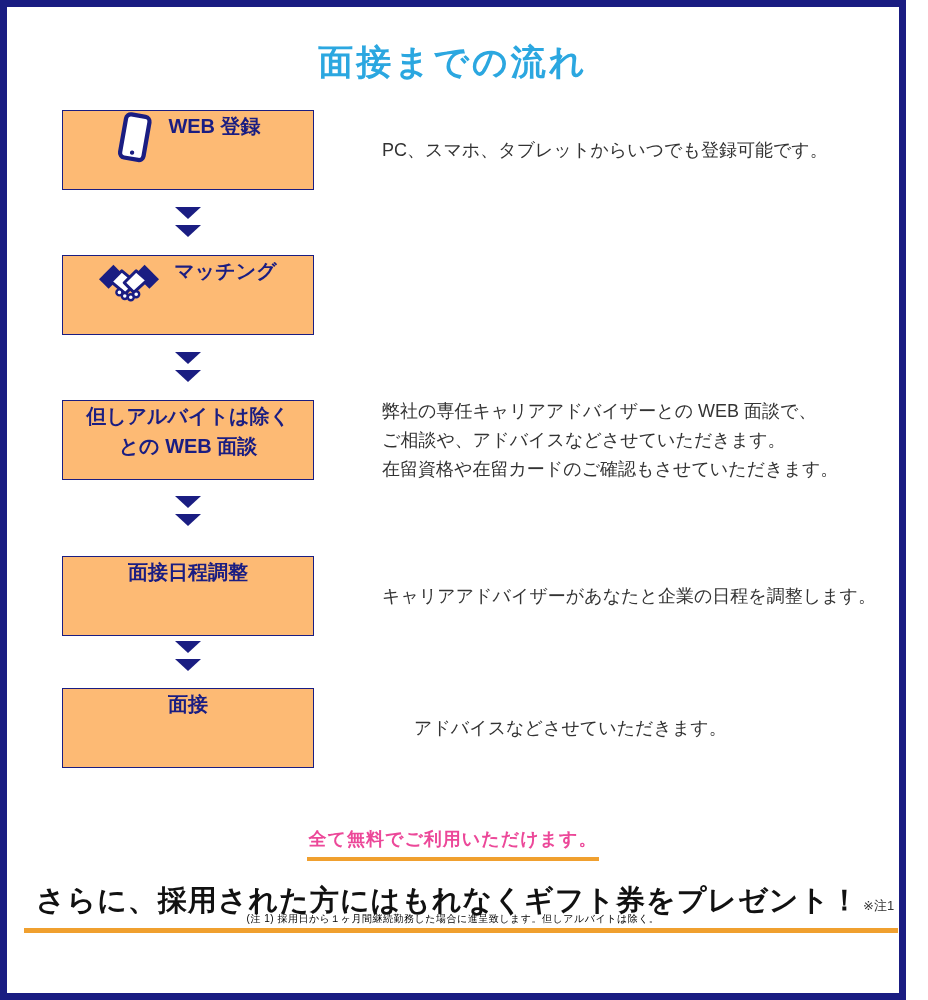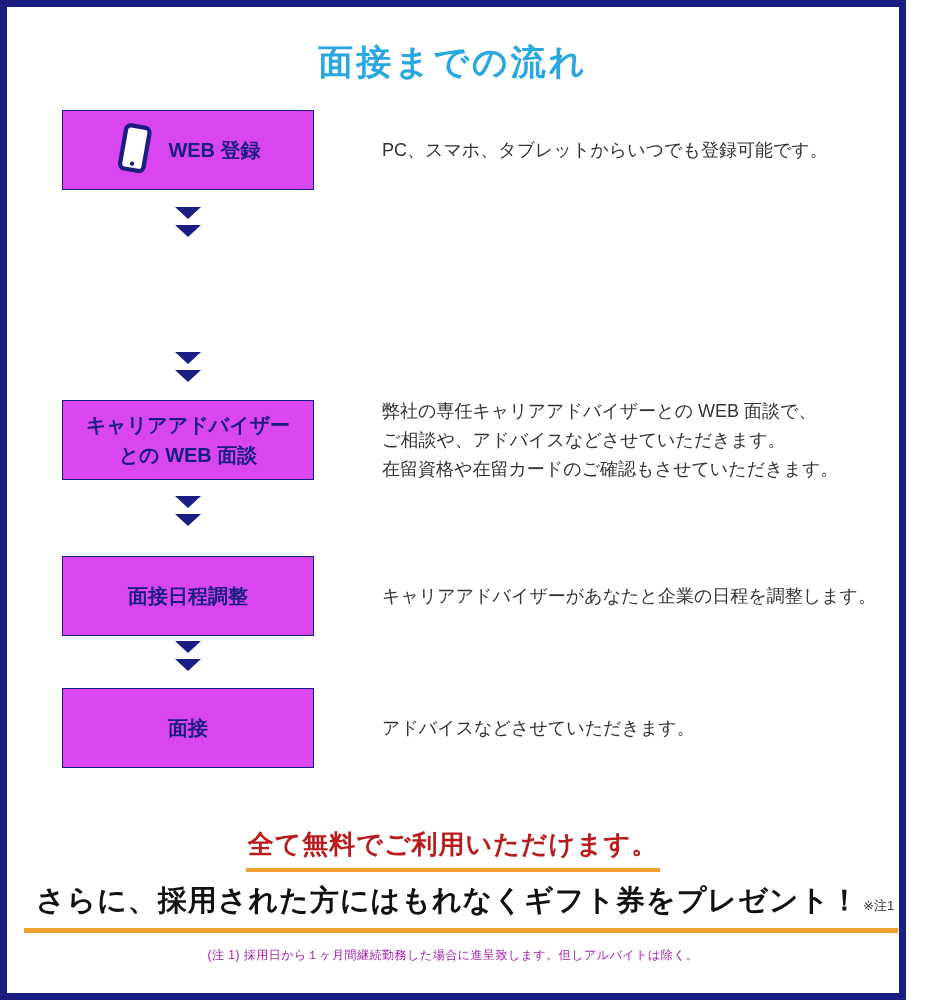--- a/index.html
+++ b/index.html
@@ -32,22 +32,22 @@
     color: var(--cyan);
   }
   .step {
     position: absolute; left: 62px;
     display: flex; align-items: center;
     height: 80px;
   }
   .step-box {
     width: 252px; height: 80px;
     border: 1.5px solid var(--navy);
-    background: #d946ef;
-    display: flex; align-items: center; justify-content: center;
+    background: #fdba74;
+    display: flex; align-items: flex-start; justify-content: center;
     gap: 15px;
     flex: 0 0 auto;
   }
   .step-label {
     font-size: 20px; font-weight: bold;
     color: var(--navy);
     white-space: pre-line;
     text-align: center;
     line-height: 30px;
   }
@@ -65,21 +65,21 @@
   .tri {
     width: 0; height: 0;
     border-left: 13px solid transparent;
     border-right: 13px solid transparent;
     border-top: 12px solid var(--navy);
   }
   .tri + .tri { margin-top: 6px; }
   .free-line {
     position: absolute; top: 827px; left: 0; width: 100%;
     text-align: center;
-    font-size: 26px; font-weight: 800; color: #b91c1c;
+    font-size: 18px; font-weight: 800; color: #ec4899;
     letter-spacing: 1px;
   }
   .free-line .underline {
     display: inline-block;
     border-bottom: 4px solid var(--orange);
     padding: 0 2px 6px 2px;
   }
   .gift-line {
     position: absolute; top: 881px; left: 0; width: 100%;
     text-align: center;
@@ -90,31 +90,31 @@
   .gift-line .underline {
     display: inline-block;
     border-bottom: 5px solid var(--orange);
     padding: 0 4px 7px 12px;
   }
   .note-ref {
     font-size: 13px; font-weight: normal; color: #333;
     letter-spacing: 0; margin-left: 3px;
   }
   .footnote {
-    position: absolute; top: 947px; left: 0; width: 100%;
-    text-align: center;
-    font-size: 12px; color: #a21caf;
+    position: absolute; top: 912px; left: 0; width: 100%;
+    text-align: center;
+    font-size: 10px; color: #000000;
     letter-spacing: 0.5px;
   }
   
   #step-0 { top: 110px; }
   #step-1 { top: 255px; }
   #step-2 { top: 400px; }
   #step-3 { top: 556px; }
-  #step-4 { top: 688px; }
+  #step-4 { top: 688px; gap: 32px; }
   #arrow-0 { top: 207px; }
   #arrow-1 { top: 352px; }
   #arrow-2 { top: 496px; }
   #arrow-3 { top: 641px; }
 </style>
 </head>
 <body>
 
 <div id="page">
   <div class="frame"></div>
@@ -135,30 +135,51 @@
     </div>
     <div class="step-desc">PC、スマホ、タブレットからいつでも登録可能です。</div>
   </div>
 
   <div class="arrow" id="arrow-0">
     <span class="tri"></span>
     <span class="tri"></span>
   </div>
 
   <div class="step" id="step-1">
+    <div class="step-box">
+      <span class="icon">
+        <svg width="60" height="50" viewBox="0 0 100 82" aria-hidden="true">
+          <g fill="#1a1d82">
+            <polygon points="0,38 24,14 40,30 16,54"></polygon>
+            <polygon points="100,38 76,14 60,30 84,54"></polygon>
+          </g>
+          <g stroke="#1a1d82" stroke-width="5" stroke-linejoin="round" fill="#fff">
+            <path d="M38,24 L62,44 L44,62 L20,42 Z"></path>
+            <path d="M62,24 L80,40 L58,60 L42,44 Z"></path>
+          </g>
+          <g stroke="#1a1d82" stroke-width="4" fill="#fff">
+            <circle cx="34" cy="60" r="5"></circle>
+            <circle cx="43" cy="66" r="5"></circle>
+            <circle cx="53" cy="68" r="5"></circle>
+            <circle cx="62" cy="63" r="5"></circle>
+          </g>
+        </svg>
+      </span>
+      <span class="step-label">マッチング</span>
+    </div>
   </div>
 
   <div class="arrow" id="arrow-1">
     <span class="tri"></span>
     <span class="tri"></span>
   </div>
 
   <div class="step" id="step-2">
     <div class="step-box">
-      <span class="step-label">キャリアアドバイザー
+      <span class="step-label">但しアルバイトは除く
 との WEB 面談</span>
     </div>
     <div class="step-desc">弊社の専任キャリアアドバイザーとの WEB 面談で、
 ご相談や、アドバイスなどさせていただきます。
 在留資格や在留カードのご確認もさせていただきます。</div>
   </div>
 
   <div class="arrow" id="arrow-2">
     <span class="tri"></span>
     <span class="tri"></span>

